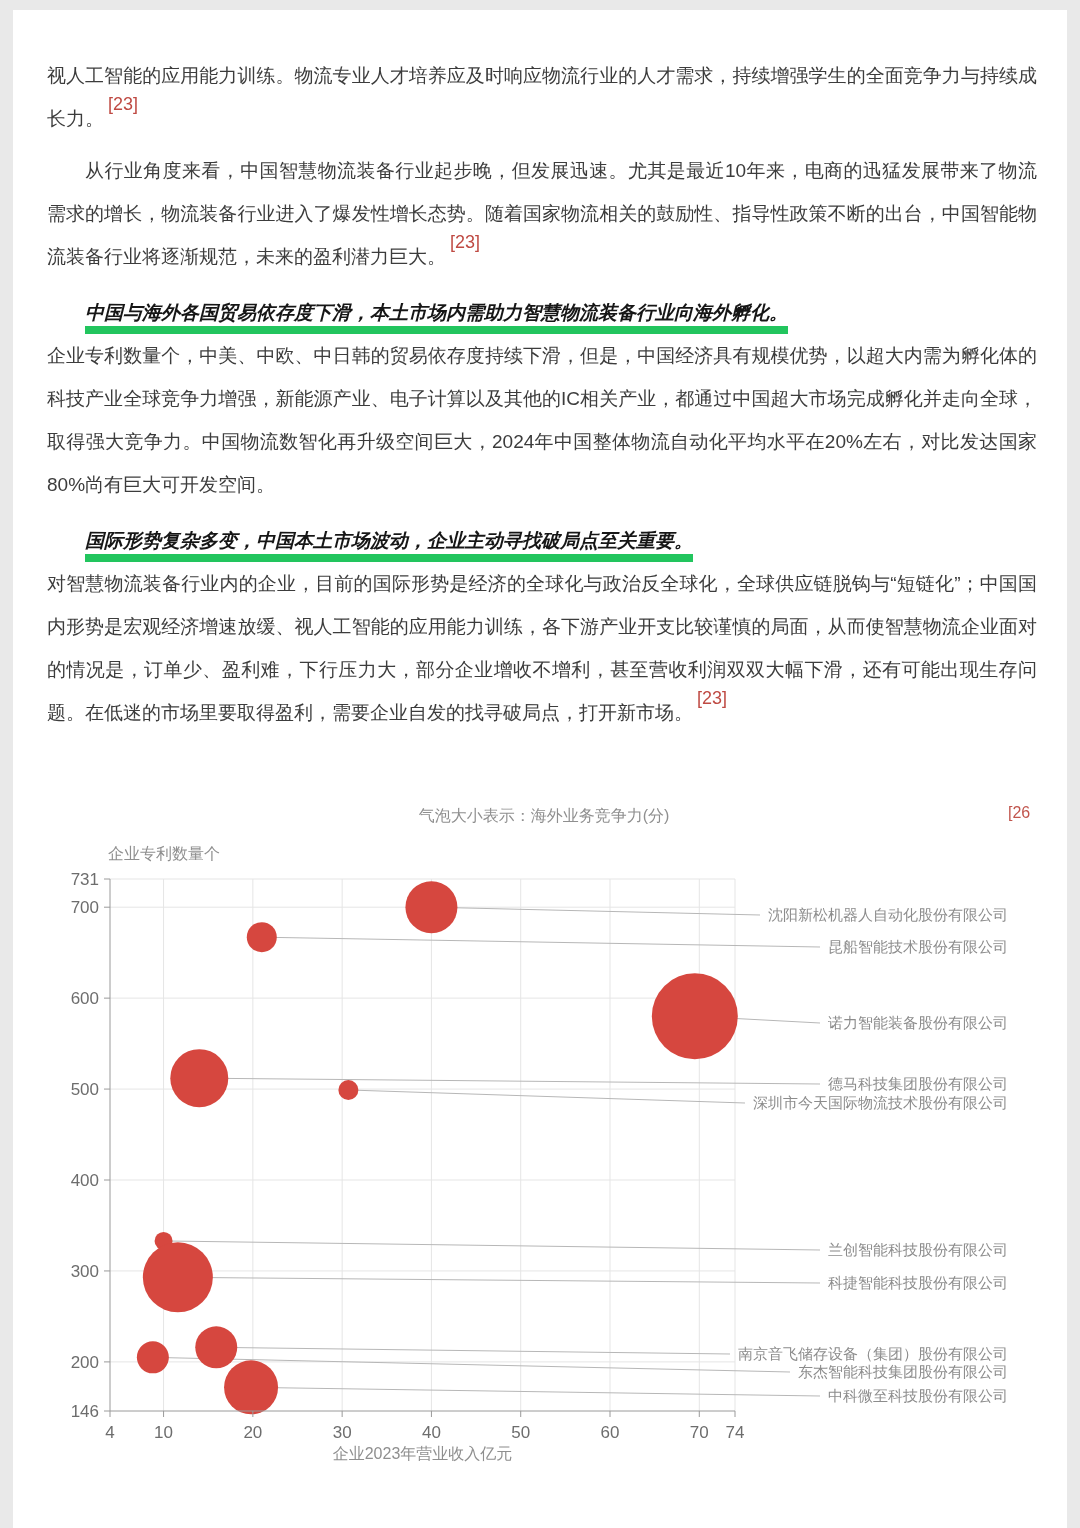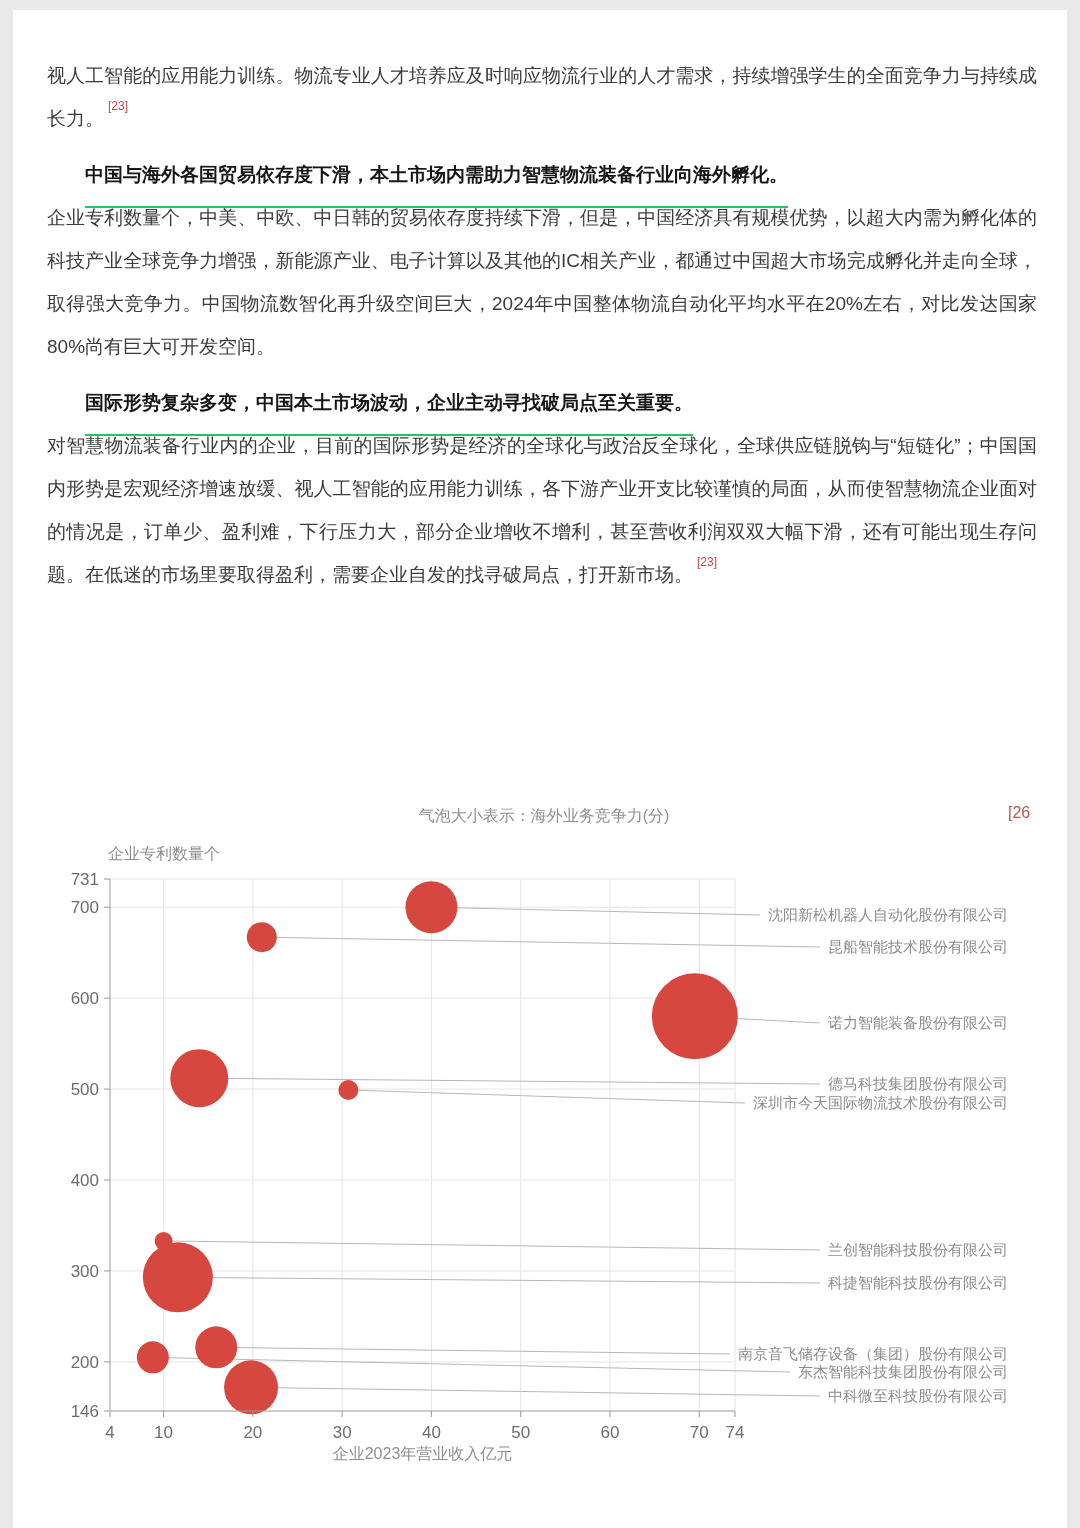--- a/index.html
+++ b/index.html
@@ -16,39 +16,40 @@
   .text-block{
     position:absolute;top:0;left:34px;width:990px;padding-top:44px;
     font-size:19px;line-height:43px;color:#3c3c3c;
     text-align:justify;
   }
   .text-block p{margin:0;}
   .mt9{margin-top:9px !important;}
   .mt13{margin-top:13px !important;}
   .indent{text-indent:2em;}
   .heading{font-weight:bold;color:#161616;}
-  .heading .ul{border-bottom:2px solid #22c55e;padding-bottom:21px;}
+  .heading .ul{border-bottom:8px solid #22c55e;padding-bottom:3px;font-style:italic;}
   sup.cite{
-    color:#bf4a43;font-size:12px;line-height:0;
+    color:#bf4a43;font-size:18px;line-height:0;
     position:relative;top:-8px;margin-left:4px;
     font-weight:normal;
   }
   .chart-wrap{position:absolute;left:0;top:780px;width:1080px;height:700px;}
   .chart-cite{
     position:absolute;left:995px;top:14px;color:#c1554d;font-size:16px;
   }
   svg text{font-family:"Liberation Sans","DejaVu Sans",sans-serif;}
 </style>
 </head>
 <body>
 
 <div class="page">
 
   <div class="text-block">
     <p><span>视人工智能的应用能力训练。物流专业人才培养应及时响应物流行业的人才需求，持续增强学生的全面竞争力与持续成长力。</span><sup class="cite">[23]</sup></p>
+    <p class="mt9 indent"><span>从行业角度来看，中国智慧物流装备行业起步晚，但发展迅速。尤其是最近10年来，电商的迅猛发展带来了物流需求的增长，物流装备行业进入了爆发性增长态势。随着国家物流相关的鼓励性、指导性政策不断的出台，中国智能物流装备行业将逐渐规范，未来的盈利潜力巨大。</span><sup class="cite">[23]</sup></p>
     <p class="mt13 indent heading"><span class="ul">中国与海外各国贸易依存度下滑，本土市场内需助力智慧物流装备行业向海外孵化。</span></p>
     <p><span>企业专利数量个，中美、中欧、中日韩的贸易依存度持续下滑，但是，中国经济具有规模优势，以超大内需为孵化体的科技产业全球竞争力增强，新能源产业、电子计算以及其他的IC相关产业，都通过中国超大市场完成孵化并走向全球，取得强大竞争力。中国物流数智化再升级空间巨大，2024年中国整体物流自动化平均水平在20%左右，对比发达国家80%尚有巨大可开发空间。</span></p>
     <p class="mt13 indent heading"><span class="ul">国际形势复杂多变，中国本土市场波动，企业主动寻找破局点至关重要。</span></p>
     <p><span>对智慧物流装备行业内的企业，目前的国际形势是经济的全球化与政治反全球化，全球供应链脱钩与“短链化”；中国国内形势是宏观经济增速放缓、视人工智能的应用能力训练，各下游产业开支比较谨慎的局面，从而使智慧物流企业面对的情况是，订单少、盈利难，下行压力大，部分企业增收不增利，甚至营收利润双双大幅下滑，还有可能出现生存问题。在低迷的市场里要取得盈利，需要企业自发的找寻破局点，打开新市场。</span><sup class="cite">[23]</sup></p>
   </div>
 
   <div class="chart-wrap">
     <svg id="bubble-svg" width="1080" height="700">
         <line x1="97" x2="722" y1="89" y2="89" stroke="#e5e5e5" stroke-width="1"></line>
         <line x1="97" x2="722" y1="117.19145299145299" y2="117.19145299145299" stroke="#e5e5e5" stroke-width="1"></line>

